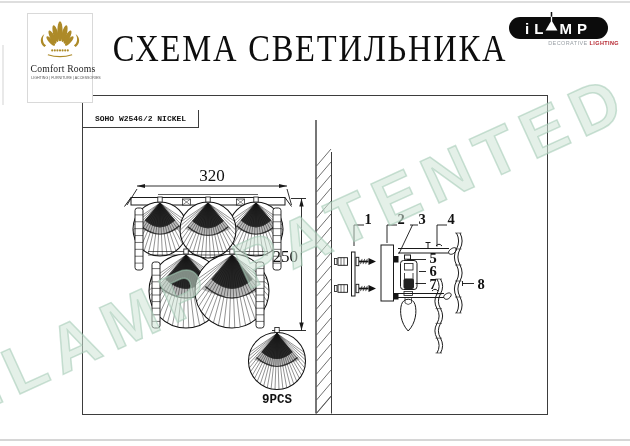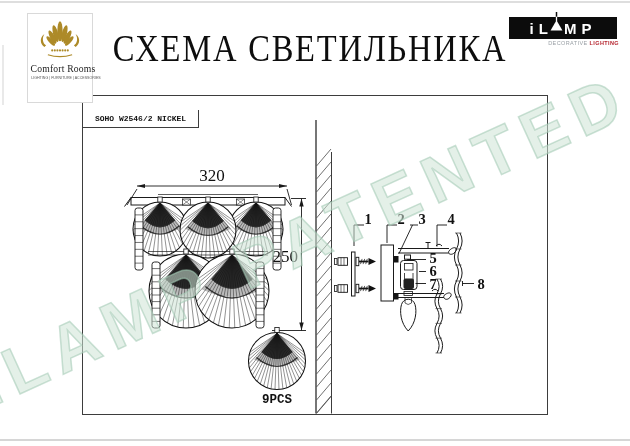--- a/index.html
+++ b/index.html
@@ -17,21 +17,21 @@
              letter-spacing:.2px;margin-top:1px;white-space:nowrap;transform:scaleX(.92);}
   .logo-tag{font-size:4px;color:#555;margin-top:1px;white-space:nowrap;transform:scaleX(.9);}
 
   
   .title{position:absolute;left:70px;top:27px;width:480px;text-align:center;z-index:3;
          font-family:"Liberation Serif",serif;font-size:37px;font-weight:400;color:#0d0d0d;
          letter-spacing:2px;transform:scaleX(.88);transform-origin:center;white-space:nowrap;}
 
   
   .brand{position:absolute;left:509px;top:17px;width:110px;z-index:3;}
-  .brand-box{width:108px;height:22px;background:#0c0c0c;border-radius:0;
+  .brand-box{width:99px;height:22px;background:#0c0c0c;border-radius:11px;
              display:flex;align-items:center;justify-content:center;
              color:#fff;font-weight:bold;font-size:15px;letter-spacing:5px;}
   .brand-box .lampA{width:13px;height:24px;margin:-7px 1px 0 -3px;overflow:visible;}
   .brand-sub{text-align:right;font-size:5.5px;margin-top:1px;letter-spacing:.4px;}
   .sub-light{color:#9aa0a6;}
   .sub-bold{color:#b5232d;font-weight:bold;}
 
   
   .frame{position:absolute;left:82px;top:95px;width:464px;height:318px;
          border:1.5px solid #3d3d3d;z-index:2;background:transparent;}

